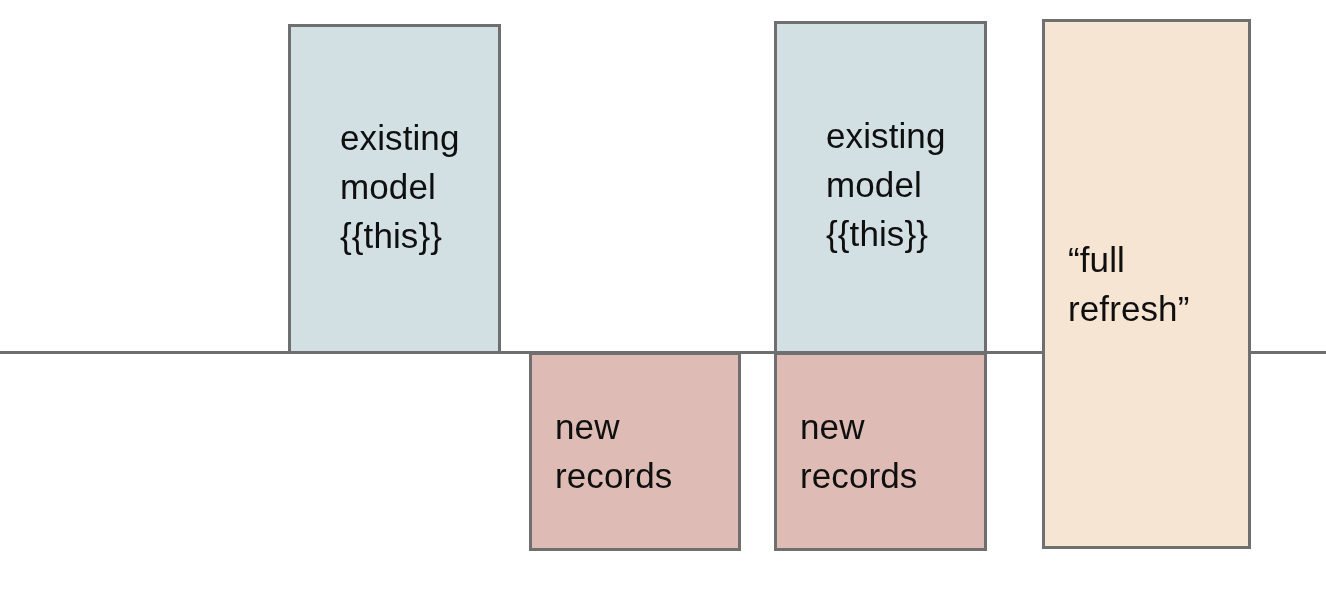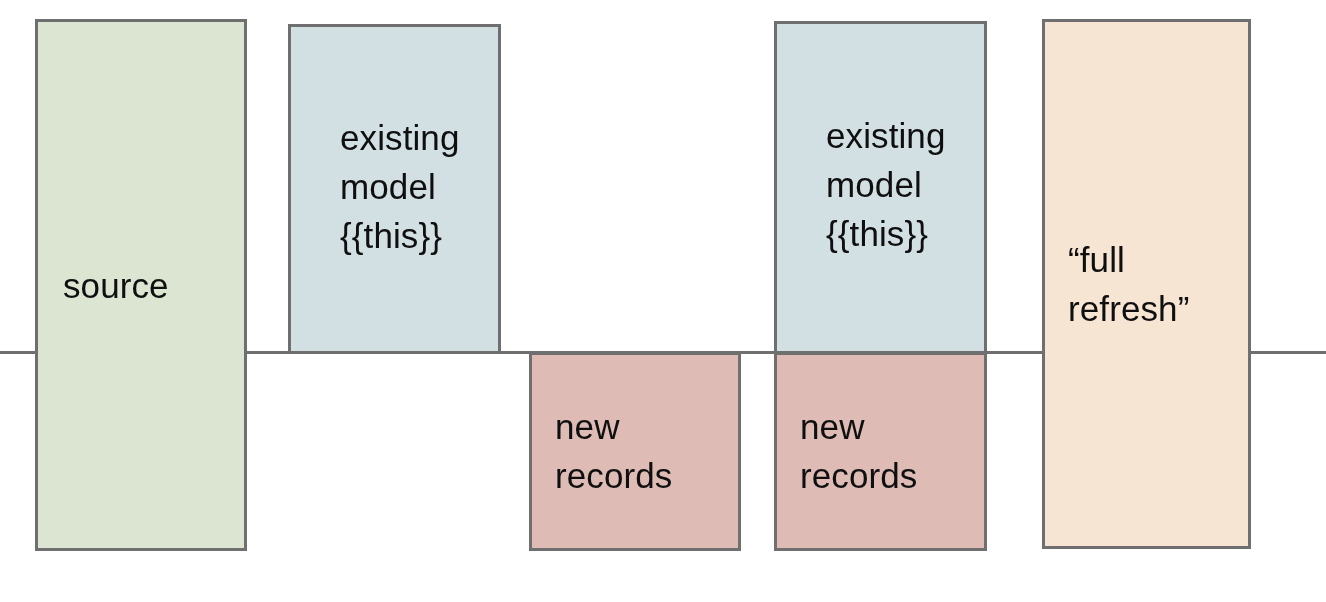--- a/index.html
+++ b/index.html
@@ -58,23 +58,20 @@
   #node-newrec-2 .node-label { margin-top: -2px; }
   #node-fullrefresh .node-label { margin-top: -1px; }
 </style>
 </head>
 <body>
 
 <div id="canvas">
 
   <div class="axis-line"></div>
 
-  <div class="node" id="node-source">
-    <div class="node-label">source</div>
-  </div>
 
   <div class="node" id="node-existing-1">
     <div class="node-label">existing
 model
 {{this}}</div>
   </div>
 
   <div class="node" id="node-newrec-1">
     <div class="node-label">new
 records</div>

